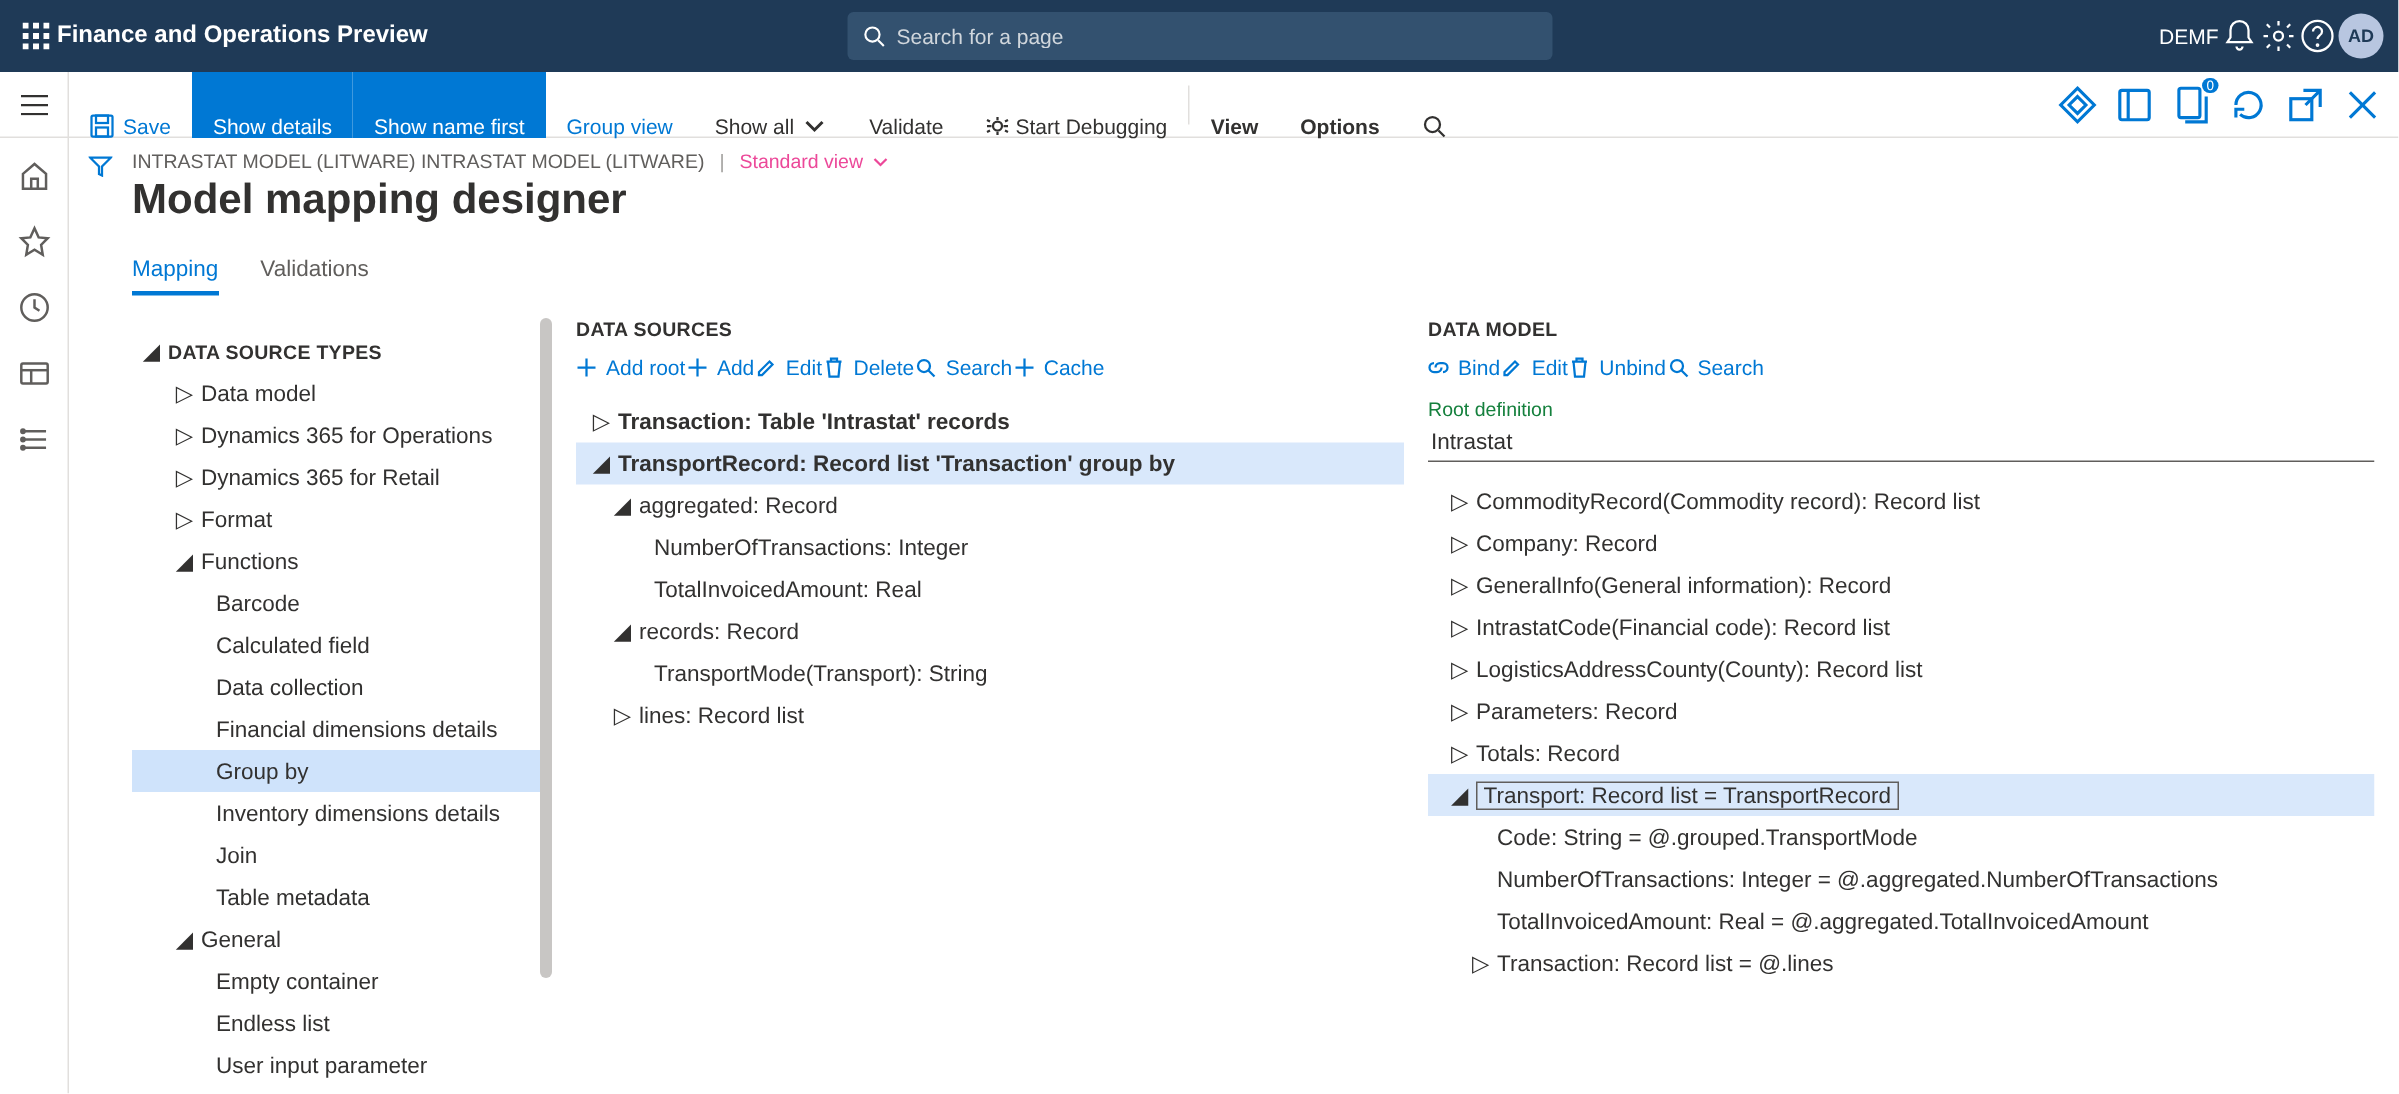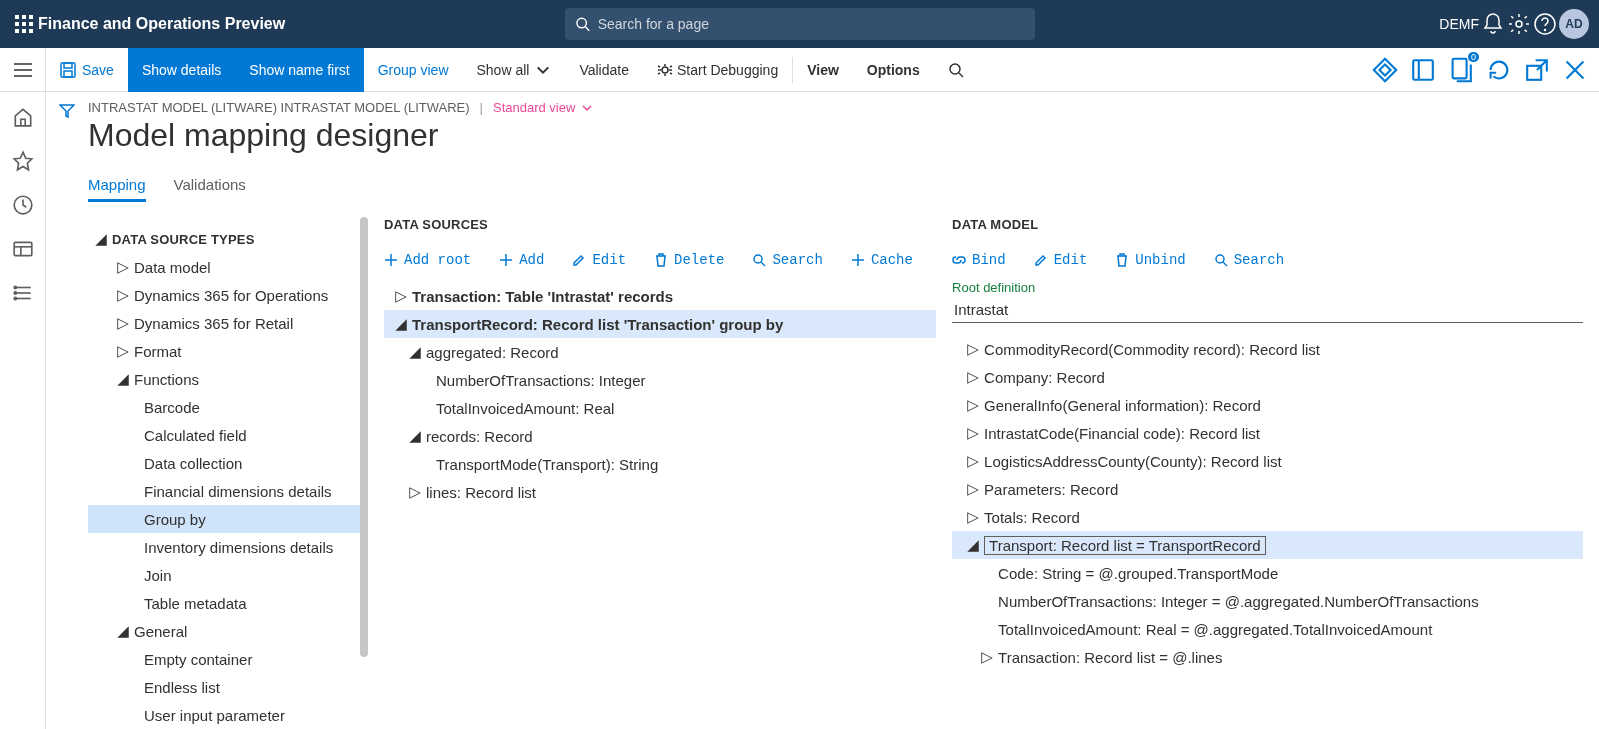--- a/index.html
+++ b/index.html
@@ -17,21 +17,21 @@
   .searchbox .sb input::placeholder { color: #d0d6dc; }
   .topbar-right { margin-left: auto; display: flex; align-items: center; gap: 2px; }
   .topbar-right .tenv { font-size: 14px; }
   .topbar-right .icon-btn { width: 24px; height: 24px; display: flex; align-items: center; justify-content: center; cursor: pointer; }
   .avatar { width: 30px; height: 30px; border-radius: 50%; background: #b8c6e0; color: #1f3a57; display: flex; align-items: center; justify-content: center; font-size: 12px; font-weight: 600; }
   
   
   .actionbar { height: 44px; border-bottom: 1px solid #e1dfdd; display: flex; align-items: center; background: #fff; }
   .hamburger { width: 46px; height: 44px; display: flex; align-items: center; justify-content: center; border-right: 1px solid #e1dfdd; cursor: pointer; }
   .hamburger svg { width: 18px; height: 14px; }
-  .ab-item { height: 44px; display: flex; align-items: center; padding: 0 14px; cursor: pointer; font-size: 14px; }
+  .ab-item { height: 44px; display: flex; align-items: flex-end; padding: 0 14px; cursor: pointer; font-size: 14px; }
   .ab-item.save { color: #0078d4; }
   .ab-item.save svg { margin-right: 6px; }
   .ab-item.blue { background: #0078d4; color: #fff; }
   .ab-item.link { color: #0078d4; }
   .ab-item svg { width: 16px; height: 16px; }
   .ab-item .chev { margin-left: 6px; }
   .ab-sep { width: 1px; height: 26px; background: #e1dfdd; }
   .ab-right { margin-left: auto; display: flex; align-items: center; gap: 10px; padding-right: 10px; }
   .ab-right .ib { width: 28px; height: 28px; display: flex; align-items: center; justify-content: center; cursor: pointer; color: #0078d4; }
   .badge { position: relative; }
@@ -42,35 +42,35 @@
   .leftrail { width: 46px; border-right: 1px solid #e1dfdd; display: flex; flex-direction: column; align-items: center; padding-top: 14px; gap: 22px; }
   .leftrail .ri { width: 22px; height: 22px; display: flex; align-items: center; justify-content: center; cursor: pointer; color: #605e5c; }
   .filterbar { width: 42px; display: flex; flex-direction: column; align-items: center; padding-top: 12px; }
   .filterbar svg { width: 16px; height: 14px; color: #0078d4; }
   .content-body { display: flex; flex: 1; overflow: hidden; }
   .page-main { flex: 1; padding: 8px 16px 0 0; overflow: auto; display: flex; flex-direction: column; }
   
   .breadcrumb { font-size: 13px; color: #605e5c; display: flex; align-items: center; gap: 10px; }
   .breadcrumb .sep { color: #a19f9d; }
   .breadcrumb .view { color: #ec4899; display: flex; align-items: center; }
-  .page-title { font-size: 32px; font-weight: 400; margin-top: 2px; }
+  .page-title { font-size: 28px; font-weight: 700; margin-top: 2px; }
   
   .tabs { margin-top: 22px; display: flex; gap: 28px; border-bottom: 1px solid transparent; }
   .tab { padding-bottom: 6px; cursor: pointer; color: #605e5c; font-size: 15px; }
   .tab.active { color: #0078d4; border-bottom: 3px solid #0078d4; font-weight: 400; }
   
   .three-col { display: flex; flex: 1; margin-top: 14px; gap: 0; min-height: 0; }
   .col { display: flex; flex-direction: column; overflow: hidden; }
   .col1 { width: 280px; position: relative; }
   .col2 { flex: 1.05; padding-left: 16px; position: relative; }
   .col3 { flex: 1.2; padding-left: 16px; }
   .scrollthumb { position: absolute; right: 0; top: 0; width: 8px; height: 440px; background: #c8c6c4; border-radius: 4px; }
   
   .col-header { font-size: 13px; font-weight: 700; color: #323130; letter-spacing: 0.2px; }
-  .col-toolbar { display: flex; gap: 28px; margin-top: 20px; font-family: Liberation Mono, monospace; }
+  .col-toolbar { display: flex; gap: 1px; margin-top: 10px; }
   .col-toolbar .tb { color: #0078d4; display: flex; align-items: center; gap: 6px; cursor: pointer; font-size: 14px; }
   .col-toolbar .tb svg { width: 14px; height: 14px; }
   
   .tree { margin-top: 8px; font-size: 15px; }
   .tree .row { height: 28px; display: flex; align-items: center; cursor: pointer; padding-right: 8px; }
   .tree .row.sel { background: #cfe3fb; }
   .tree .row.sel2 { background: #d9e8fb; }
   .tree .row.sel3 { background: #d9e8fb; }
   .tree .row .outlined { border: 1px solid #605e5c; padding: 0 4px; display:inline-block; }
   .tree .tw { width: 14px; height: 14px; display: inline-flex; align-items: center; justify-content: center; margin-right: 4px; flex-shrink: 0; }

